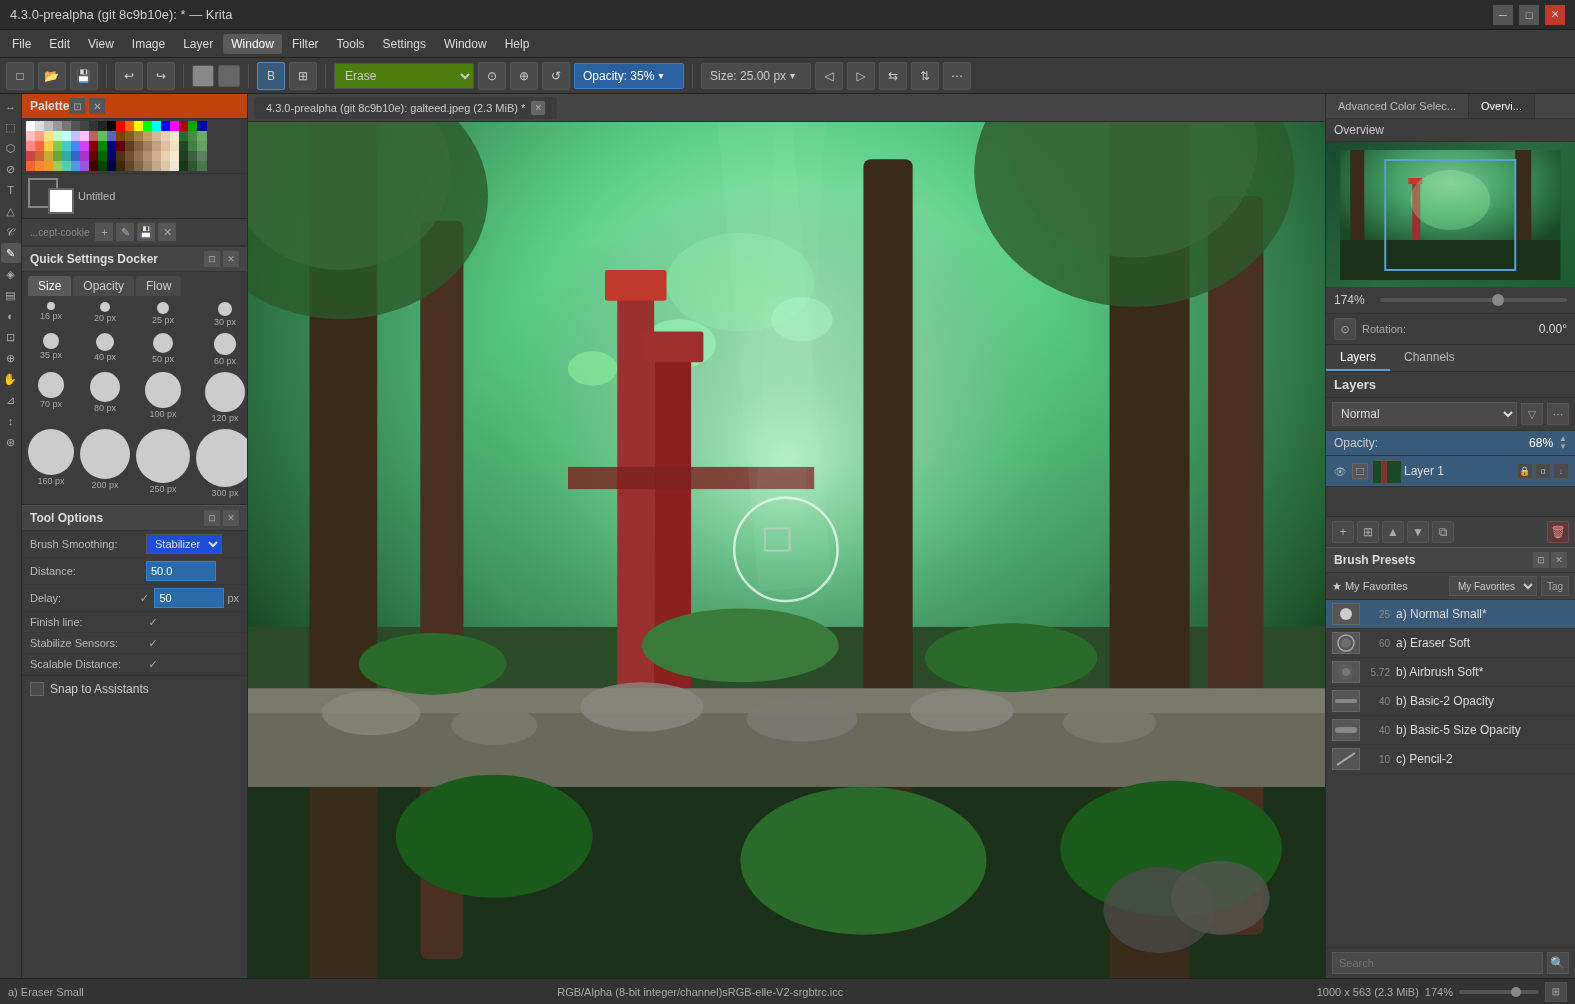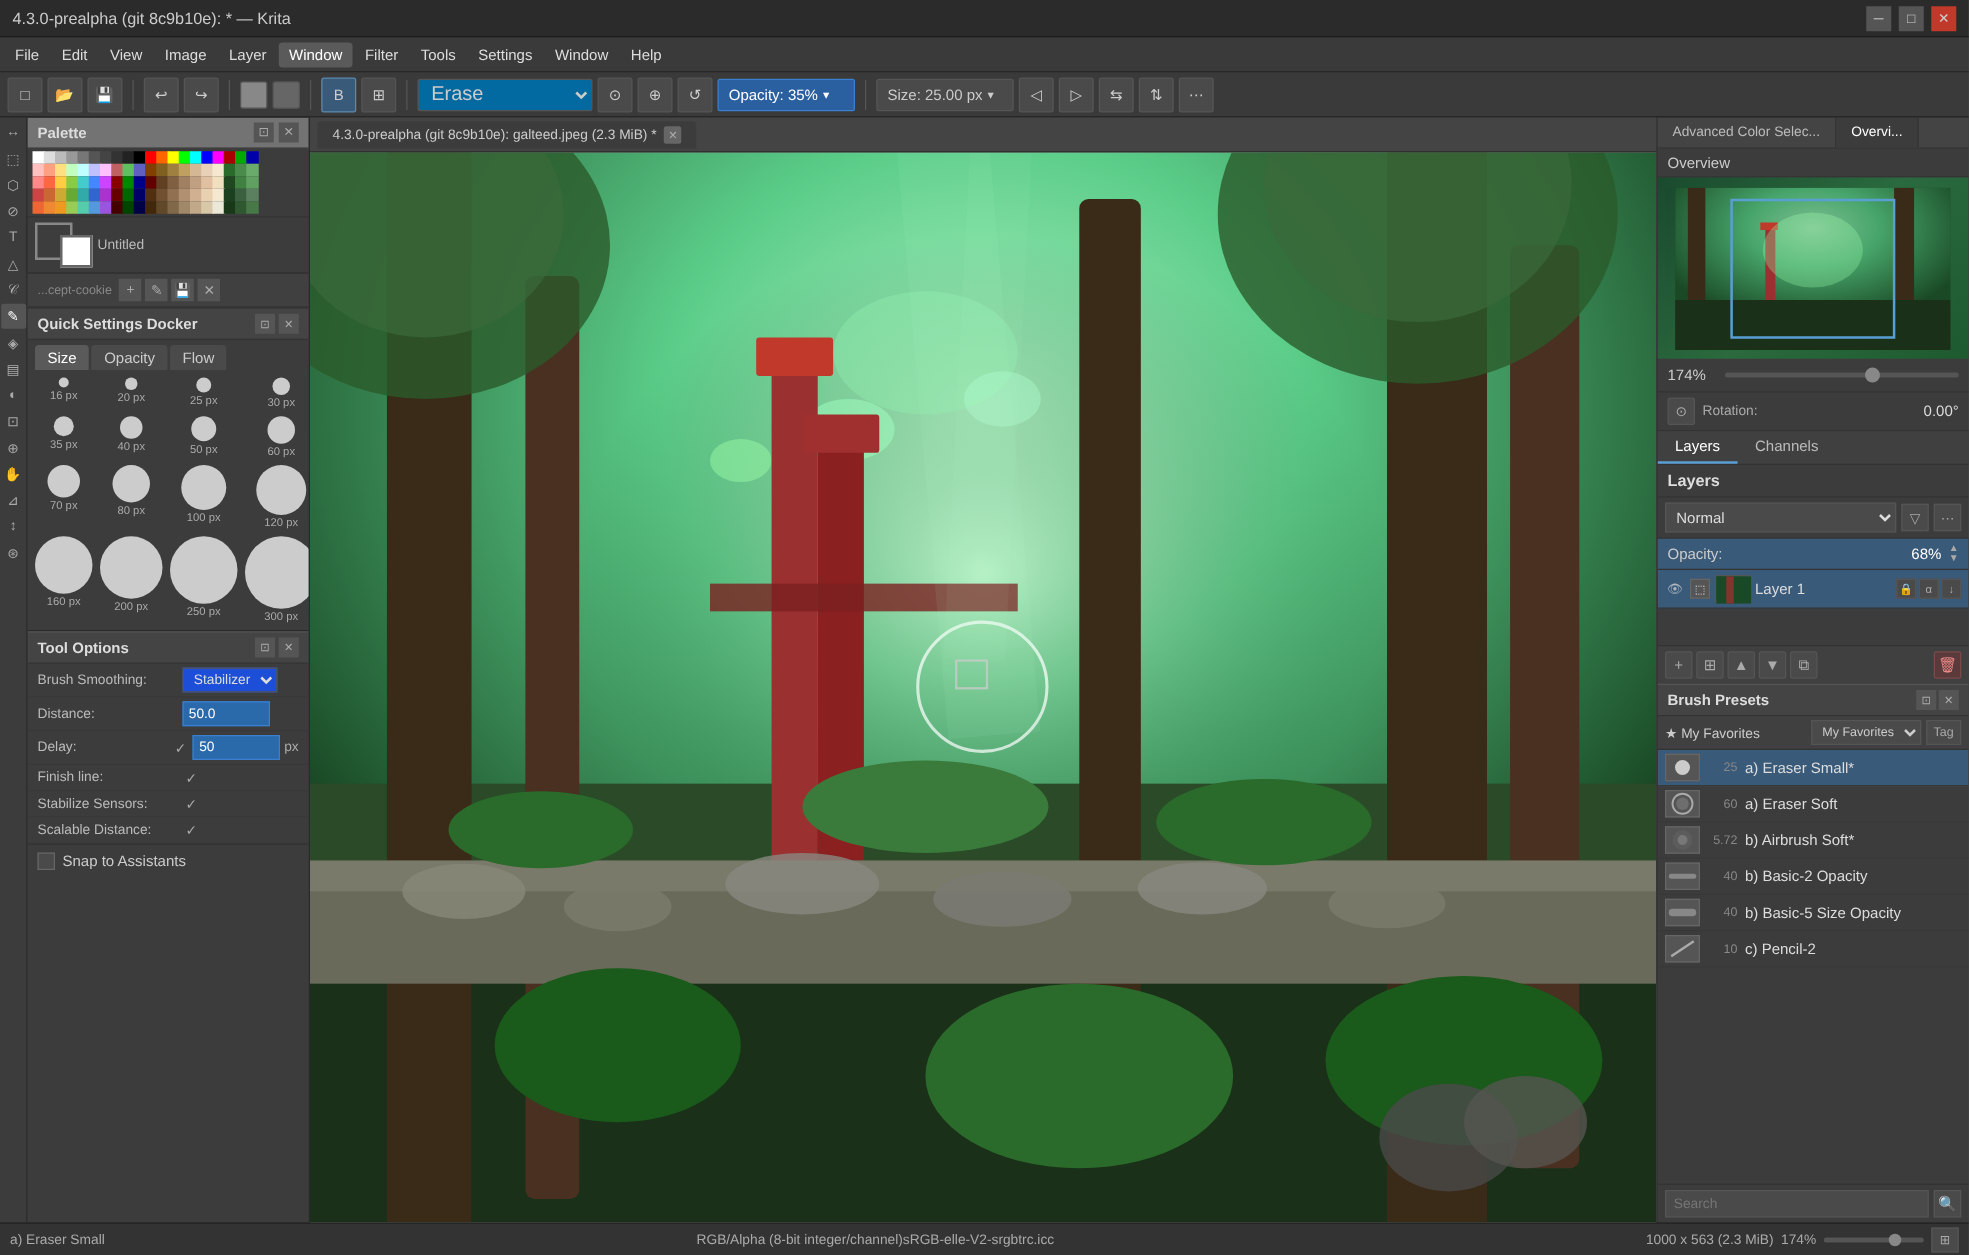--- a/index.html
+++ b/index.html
@@ -68,27 +68,27 @@
       background: #4a4a4a;
       border: 1px solid #555;
       color: #ccc;
       cursor: pointer;
       display: flex; align-items: center; justify-content: center;
       font-size: 12px;
       border-radius: 2px;
     }
     .tool-sep { width: 1px; height: 24px; background: #555; margin: 0 4px; }
     .erase-dropdown {
-      background: #0369a1;
+      background: #4d7c0f;
       border: 1px solid #555;
       color: #ccc;
       padding: 2px 6px;
       height: 26px;
       min-width: 140px;
-      font-size: 16px;
+      font-size: 12px;
       border-radius: 2px;
     }
     .opacity-control {
       background: #2a5fa0;
       border: 1px solid #3a7fd0;
       color: #fff;
       padding: 2px 8px;
       height: 26px;
       min-width: 110px;
       font-size: 12px;
@@ -116,25 +116,25 @@
     .left-panel {
       width: 248px;
       background: #3c3c3c;
       display: flex;
       flex-direction: column;
       border-right: 1px solid #2a2a2a;
       overflow: hidden;
     }
     
     .palette-header {
-      background: #737373;
+      background: #c2410c;
       padding: 4px 8px;
       display: flex;
       align-items: center;
-      justify-content: space-between;
+      justify-content: flex-start;
       border-bottom: 1px solid #333;
       font-size: 12px;
       font-weight: bold;
     }
     .palette-controls { display: flex; gap: 4px; }
     .palette-ctrl-btn {
       width: 16px; height: 16px;
       background: #555;
       border: none;
       color: #aaa;
@@ -1209,21 +1209,21 @@
     </div>
 
     <div class="brush-preset-list" style="flex:1;overflow-y:auto;">
       <div class="bp-item active">
         <div class="bp-icon">
           <svg width="26" height="20" viewBox="0 0 26 20">
               <circle cx="13" cy="10" r="6" fill="#ccc"></circle>
             </svg>
         </div>
         <span class="bp-num">25</span>
-        <span class="bp-name">a) Eraser Small*</span>
+        <span class="bp-name">a) Normal Small*</span>
       </div>
       <div class="bp-item">
         <div class="bp-icon">
           <svg width="26" height="20" viewBox="0 0 26 20">
               <circle cx="13" cy="10" r="8" fill="none" stroke="#aaa" stroke-width="1.5"></circle>
               <circle cx="13" cy="10" r="5" fill="#888" opacity="0.5"></circle>
             </svg>
         </div>
         <span class="bp-num">60</span>
         <span class="bp-name">a) Eraser Soft</span>

